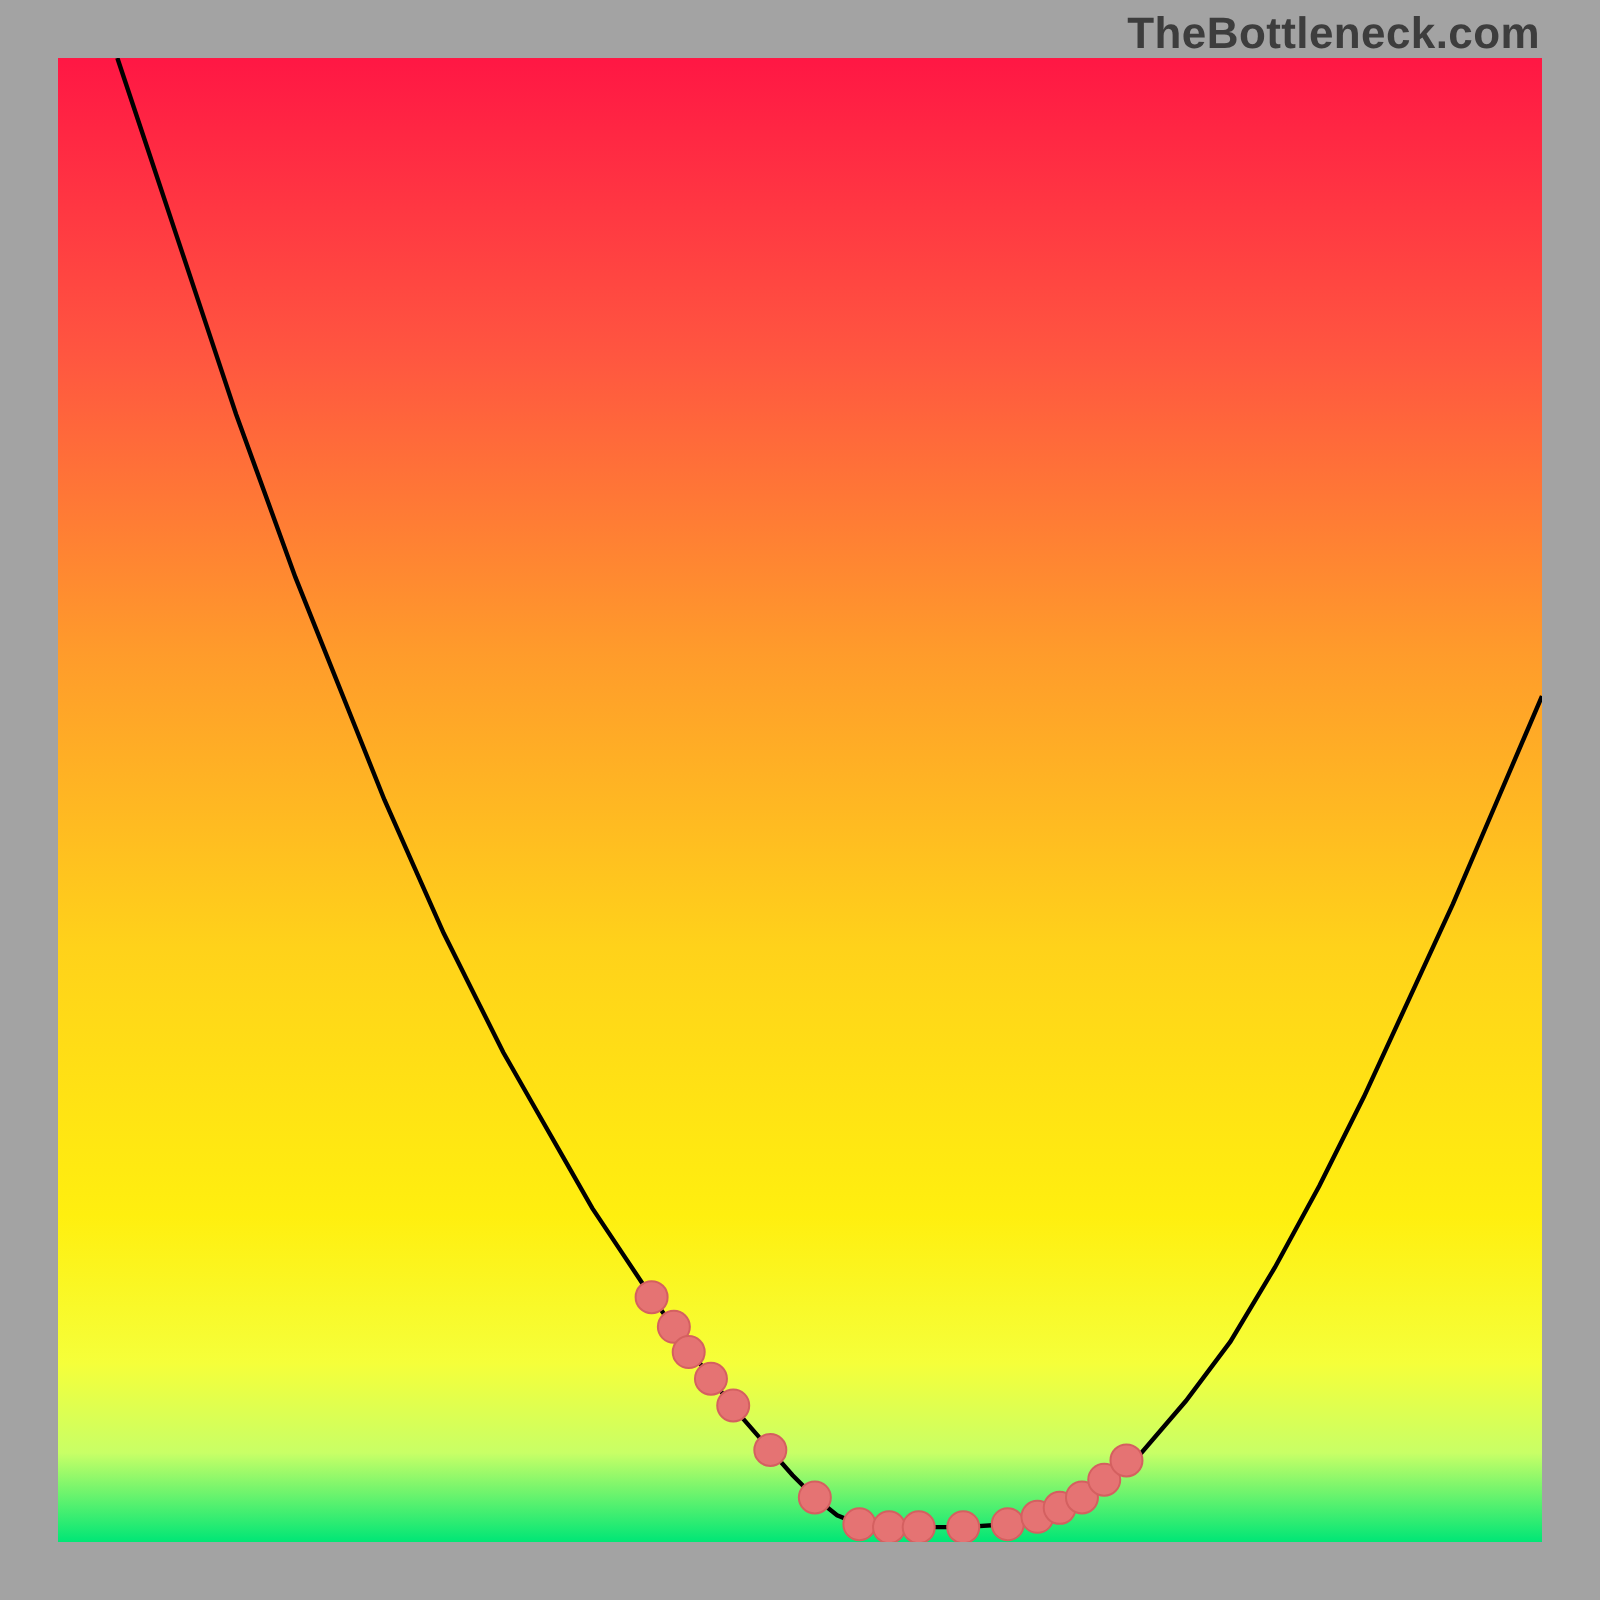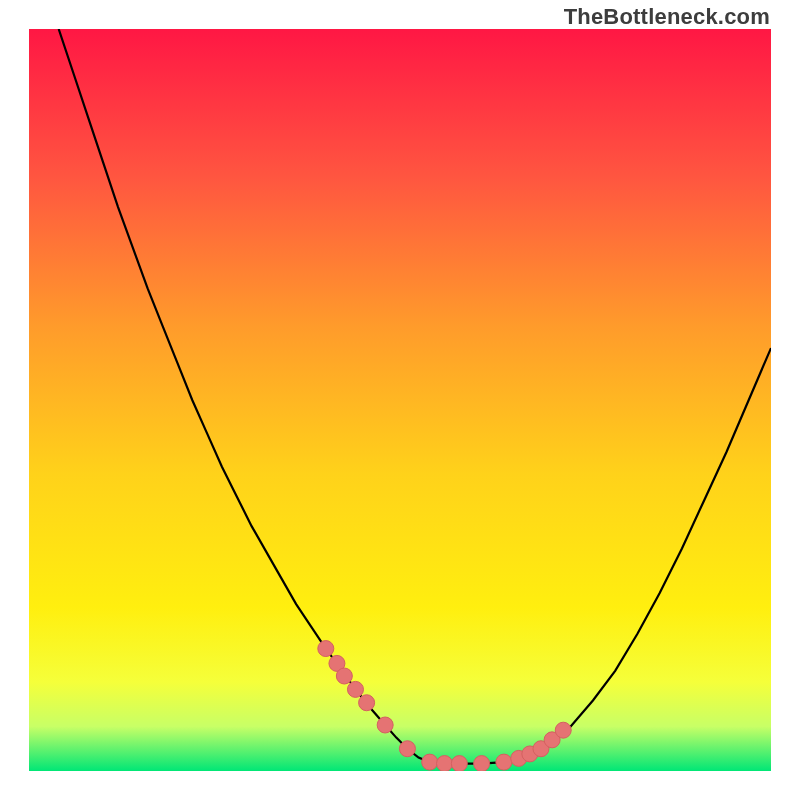--- a/index.html
+++ b/index.html
@@ -9,21 +9,21 @@
     height: 800px;
     background: #000;
     overflow: hidden;
     font-family: Arial, Helvetica, sans-serif;
   }
   .frame {
     position: absolute;
     top: 0; left: 0;
     width: 800px;
     height: 800px;
-    background: #ffffff;
+    background: #a3a3a3;
   }
   .plot {
     position: absolute;
     top: 29px;
     left: 29px;
     width: 742px;
     height: 742px;
     overflow: hidden;
   }
   .watermark {

